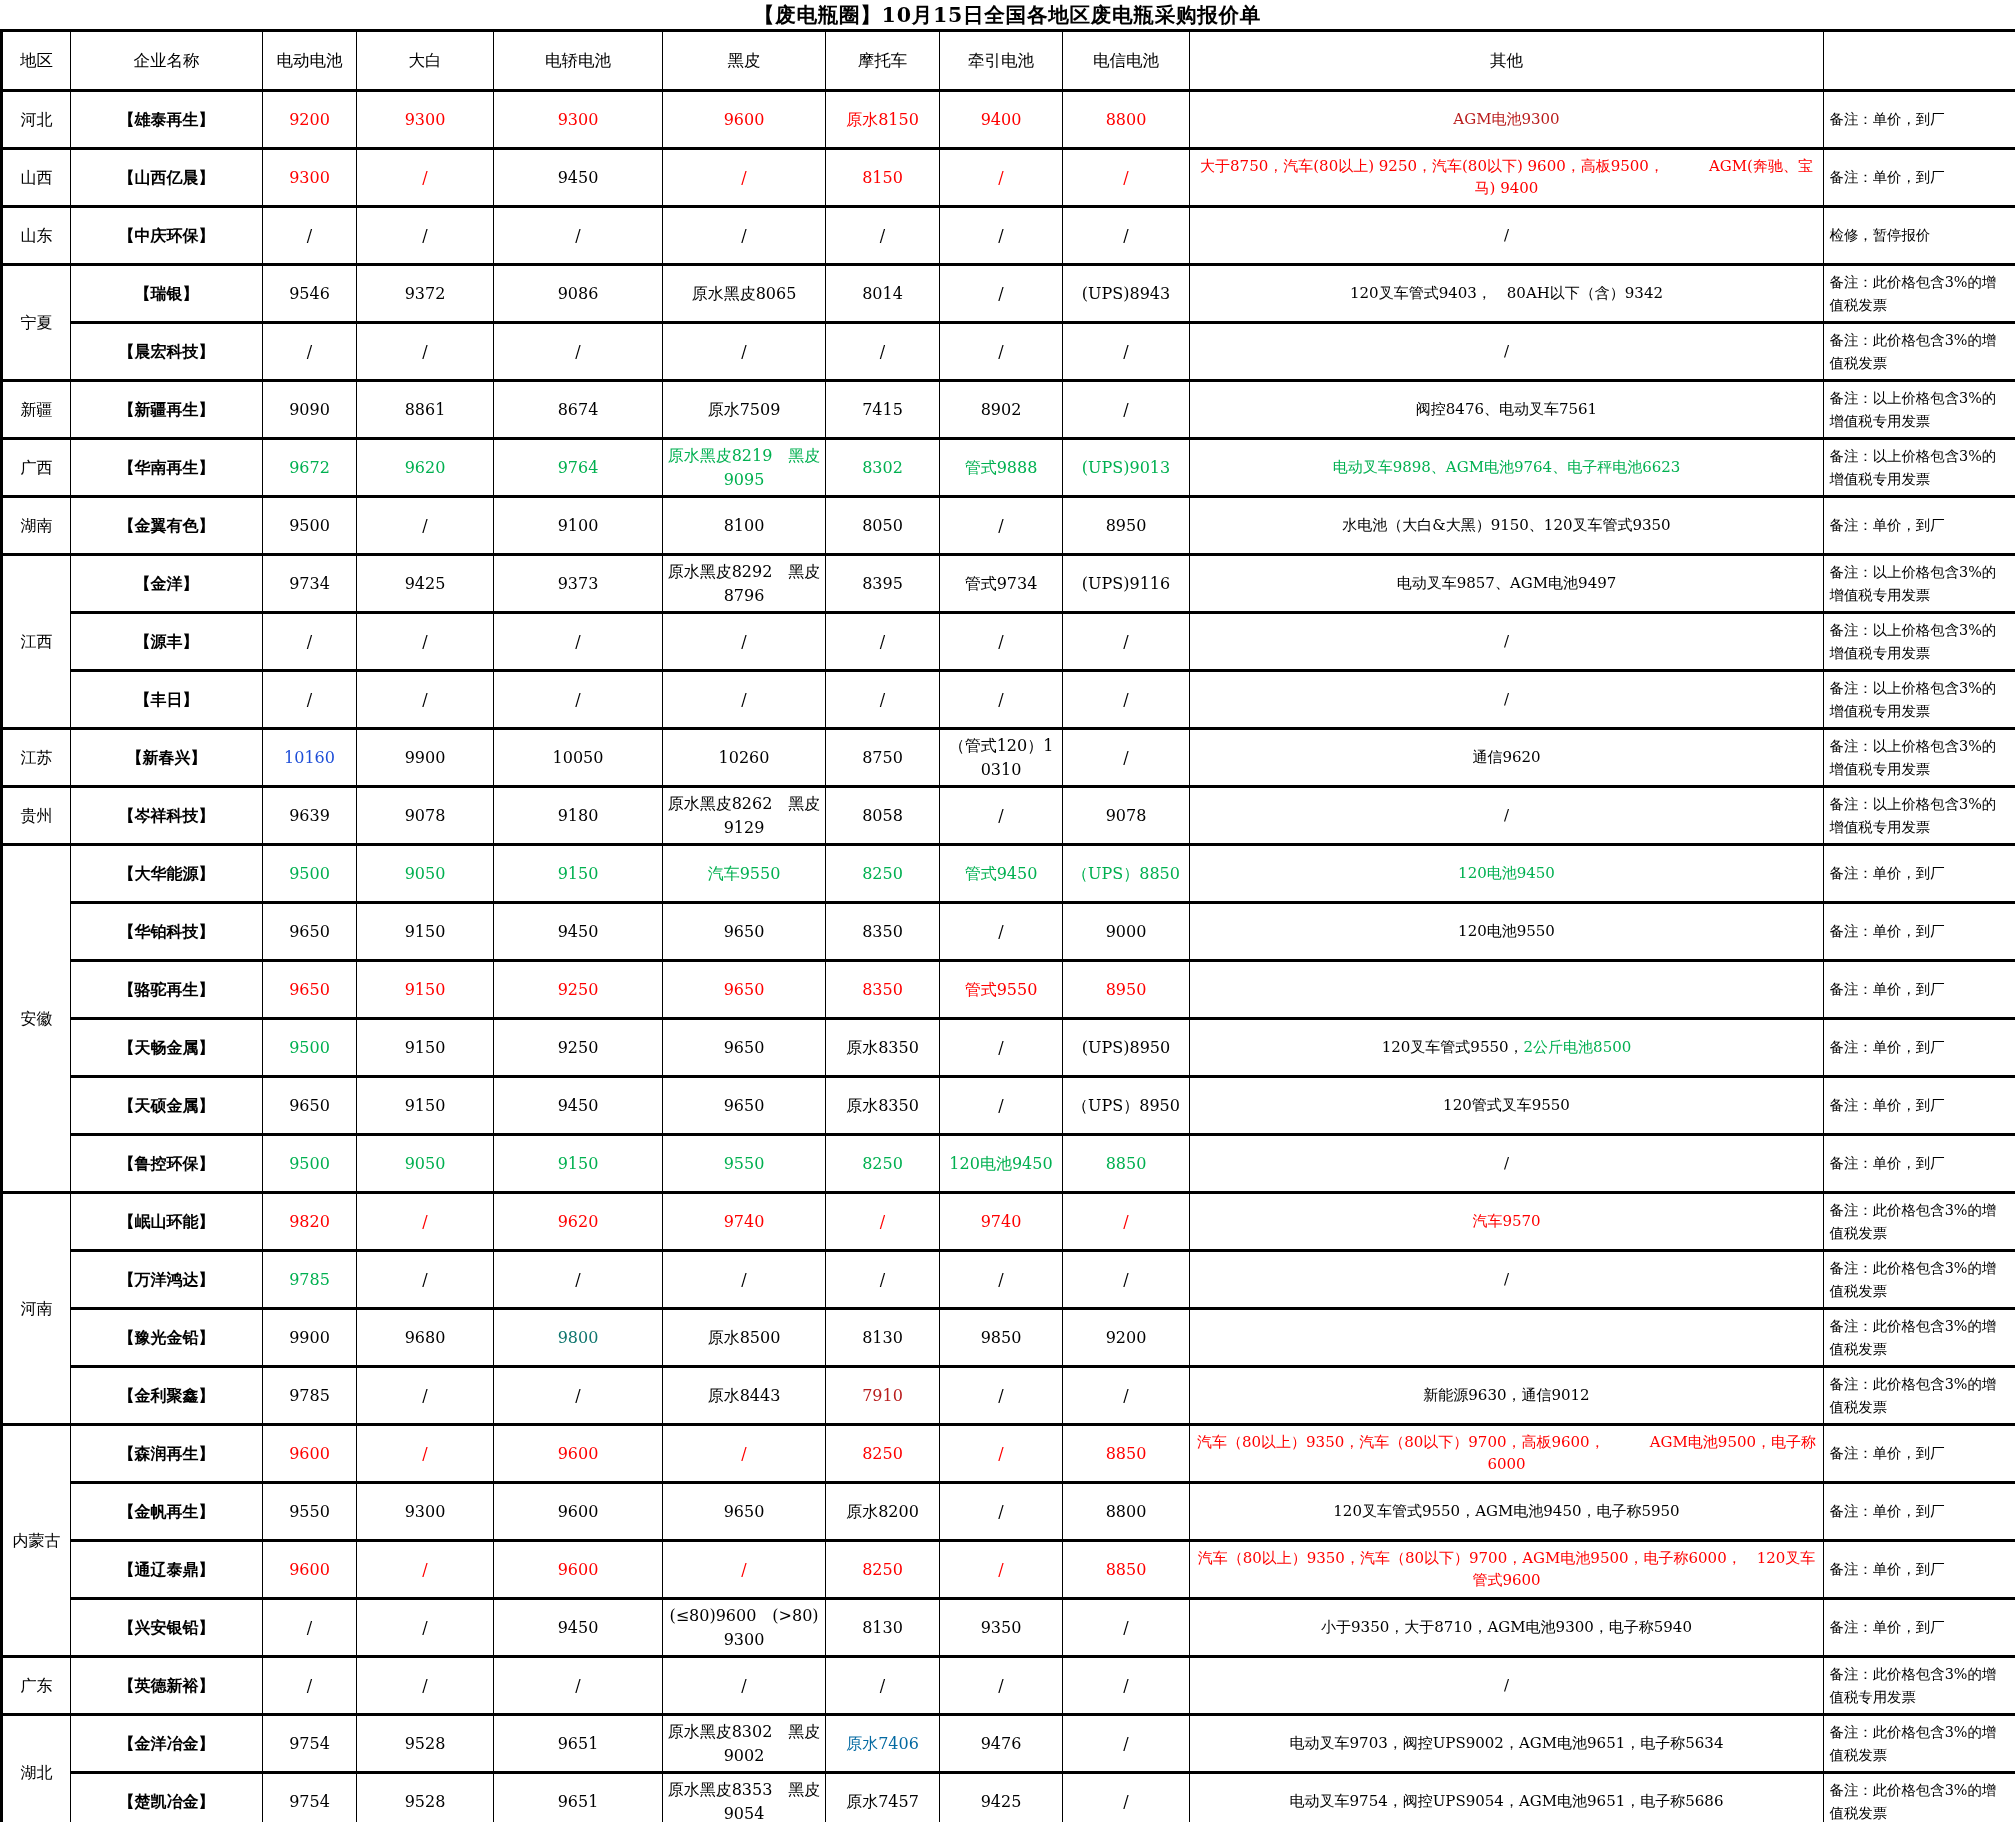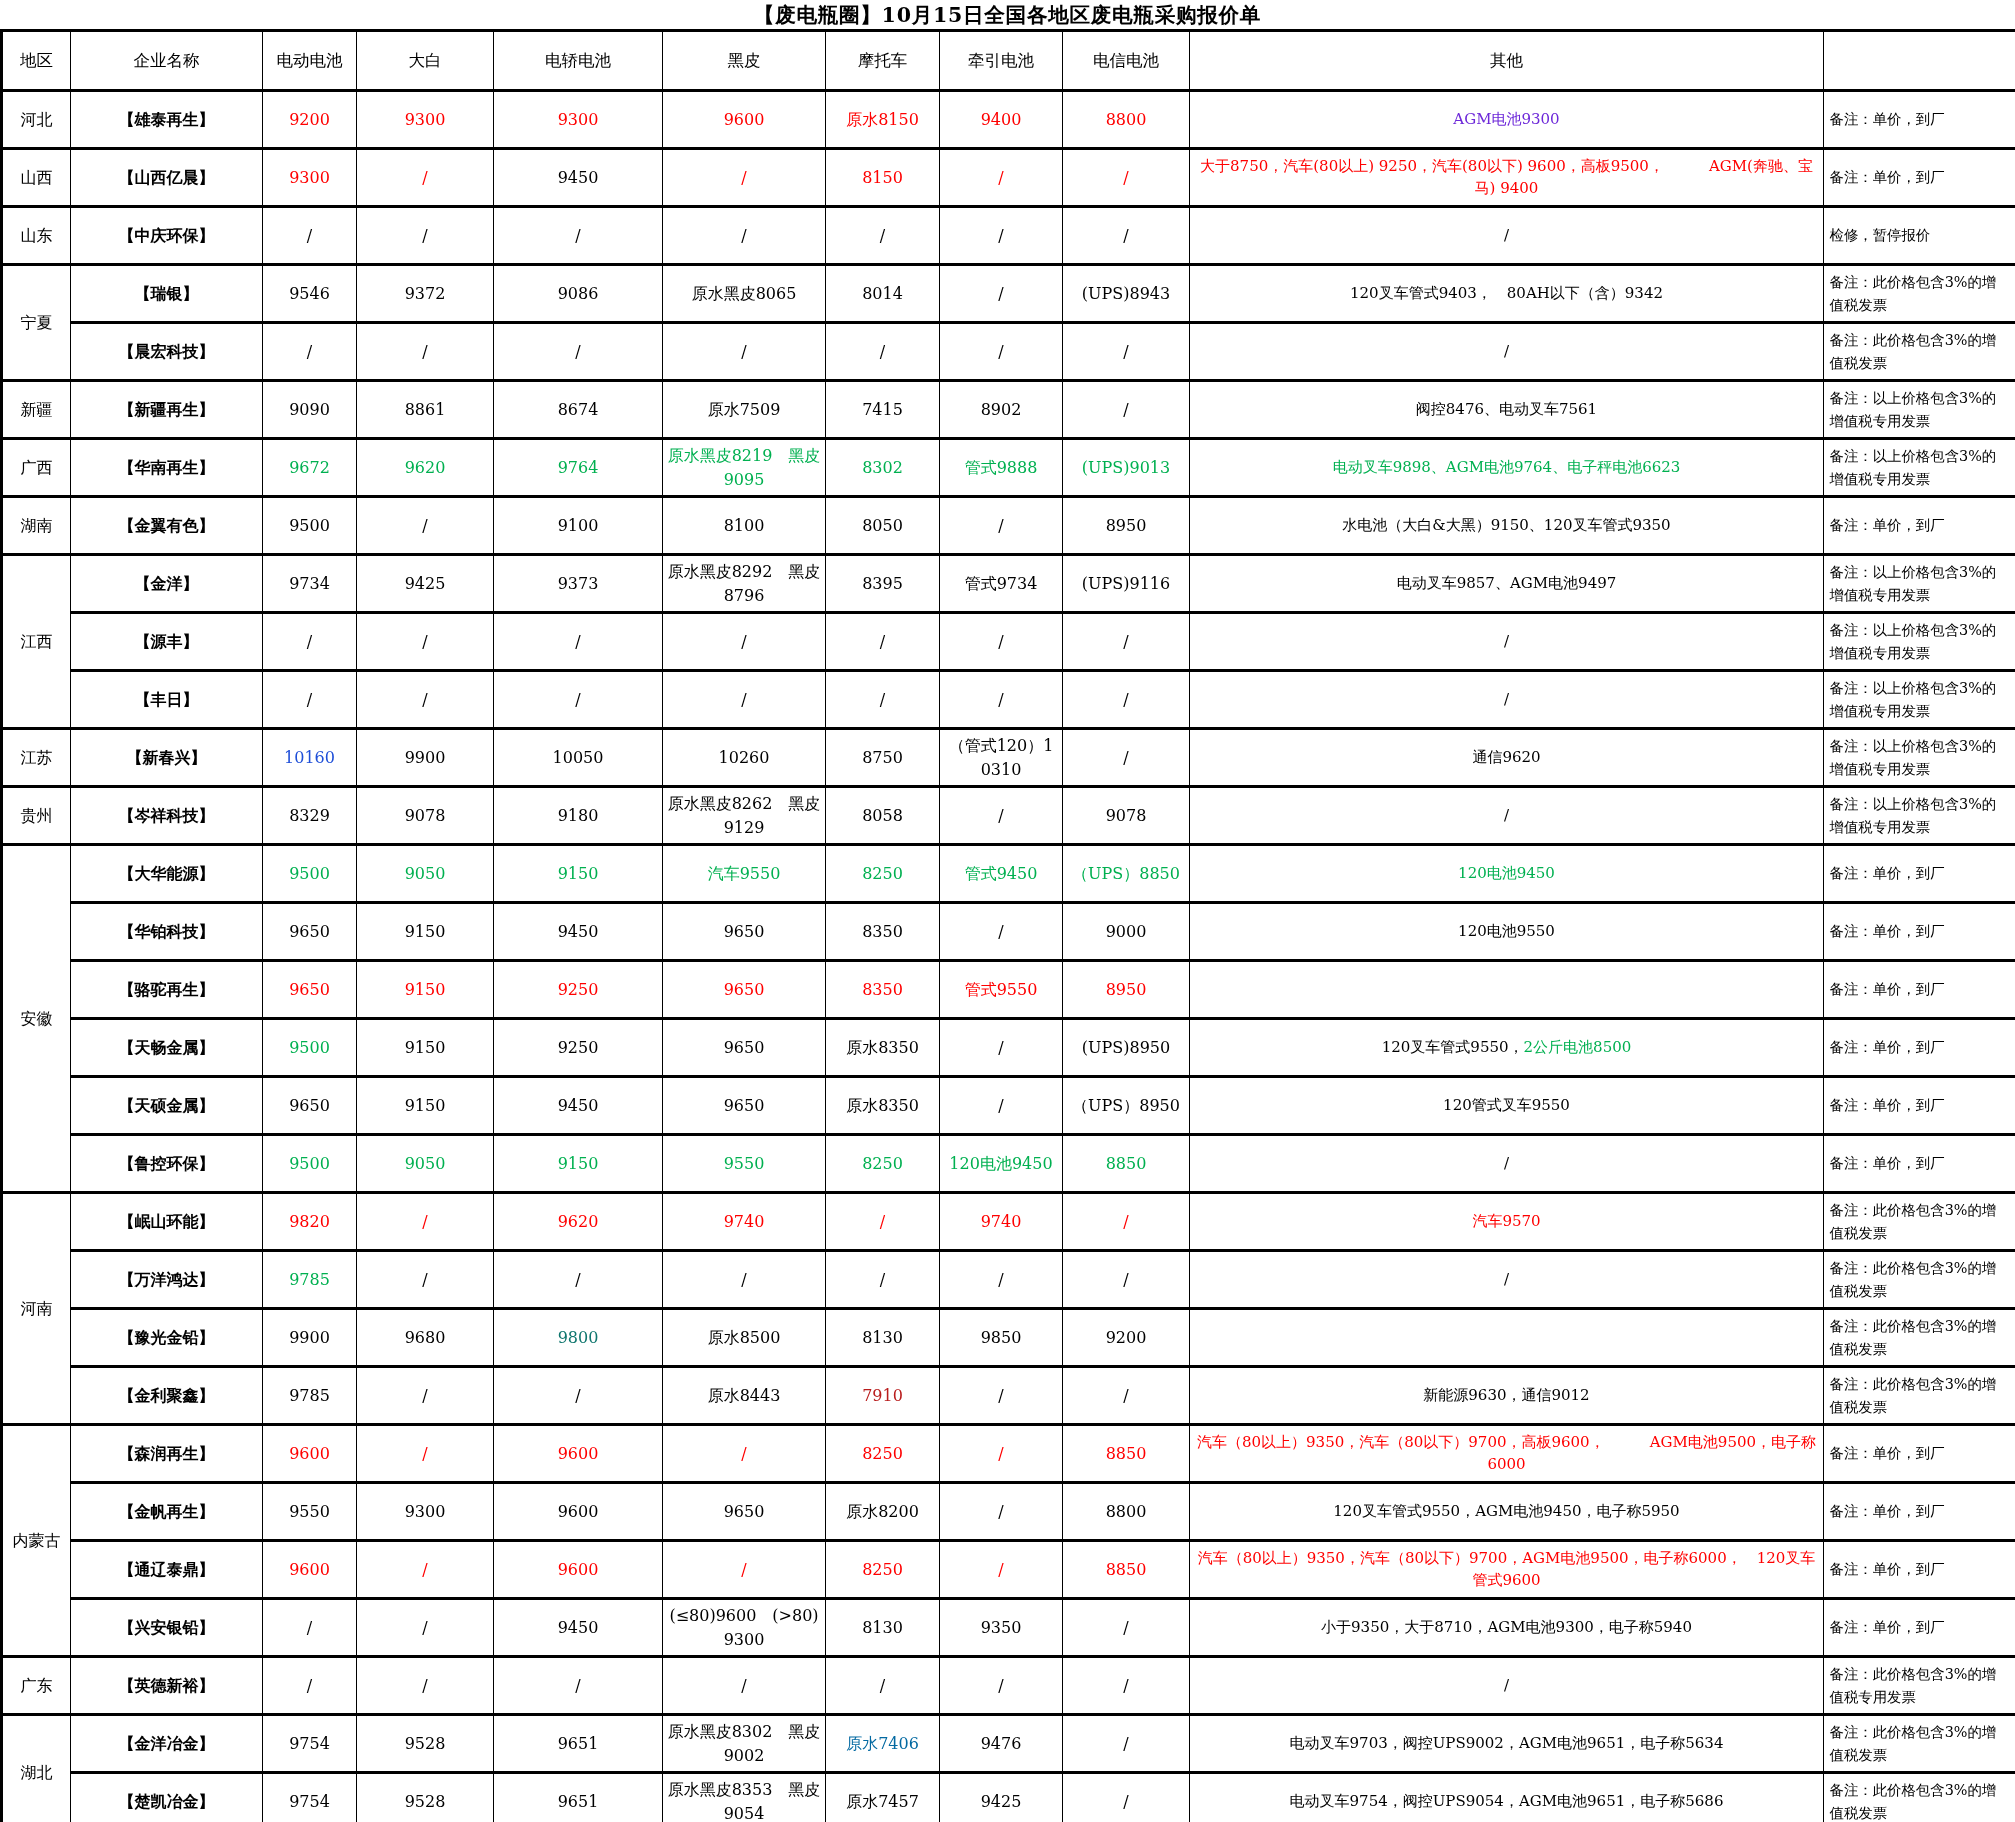--- a/index.html
+++ b/index.html
@@ -69,21 +69,21 @@
         <tr>
           <td class="region-cell" rowspan="1">河北</td>
           <td class="company-cell">【雄泰再生】</td>
           <td class="price-cell" style="color: rgb(255, 0, 0);">9200</td>
           <td class="price-cell" style="color: rgb(255, 0, 0);">9300</td>
           <td class="price-cell" style="color: rgb(255, 0, 0);">9300</td>
           <td class="price-cell" style="color: rgb(255, 0, 0);">9600</td>
           <td class="price-cell" style="color: rgb(255, 0, 0);">原水8150</td>
           <td class="price-cell" style="color: rgb(255, 0, 0);">9400</td>
           <td class="price-cell" style="color: rgb(255, 0, 0);">8800</td>
-          <td class="other-cell"><span style="color: #6d28d9;">AGM电池9300</span></td>
+          <td class="other-cell"><span style="color: #b91c1c;">AGM电池9300</span></td>
           <td class="note-cell">备注：单价，到厂</td>
         </tr>
         <tr>
           <td class="region-cell" rowspan="1">山西</td>
           <td class="company-cell">【山西亿晨】</td>
           <td class="price-cell" style="color: rgb(255, 0, 0);">9300</td>
           <td class="price-cell" style="color: rgb(255, 0, 0);">/</td>
           <td class="price-cell" style="color: rgb(0, 0, 0);">9450</td>
           <td class="price-cell" style="color: rgb(255, 0, 0);">/</td>
           <td class="price-cell" style="color: rgb(255, 0, 0);">8150</td>
@@ -215,21 +215,21 @@
           <td class="price-cell" style="color: rgb(0, 0, 0);">10260</td>
           <td class="price-cell" style="color: rgb(0, 0, 0);">8750</td>
           <td class="price-cell" style="color: rgb(0, 0, 0);">（管式120）10310</td>
           <td class="price-cell" style="color: rgb(0, 0, 0);">/</td>
           <td class="other-cell"><span style="color: rgb(0, 0, 0);">通信9620</span></td>
           <td class="note-cell">备注：以上价格包含3%的增值税专用发票</td>
         </tr>
         <tr>
           <td class="region-cell" rowspan="1">贵州</td>
           <td class="company-cell">【岑祥科技】</td>
-          <td class="price-cell" style="color: rgb(0, 0, 0);">8329</td>
+          <td class="price-cell" style="color: rgb(0, 0, 0);">9639</td>
           <td class="price-cell" style="color: rgb(0, 0, 0);">9078</td>
           <td class="price-cell" style="color: rgb(0, 0, 0);">9180</td>
           <td class="price-cell" style="color: rgb(0, 0, 0);">原水黑皮8262　黑皮9129</td>
           <td class="price-cell" style="color: rgb(0, 0, 0);">8058</td>
           <td class="price-cell" style="color: rgb(0, 0, 0);">/</td>
           <td class="price-cell" style="color: rgb(0, 0, 0);">9078</td>
           <td class="other-cell"><span style="color: rgb(0, 0, 0);">/</span></td>
           <td class="note-cell">备注：以上价格包含3%的增值税专用发票</td>
         </tr>
         <tr>

